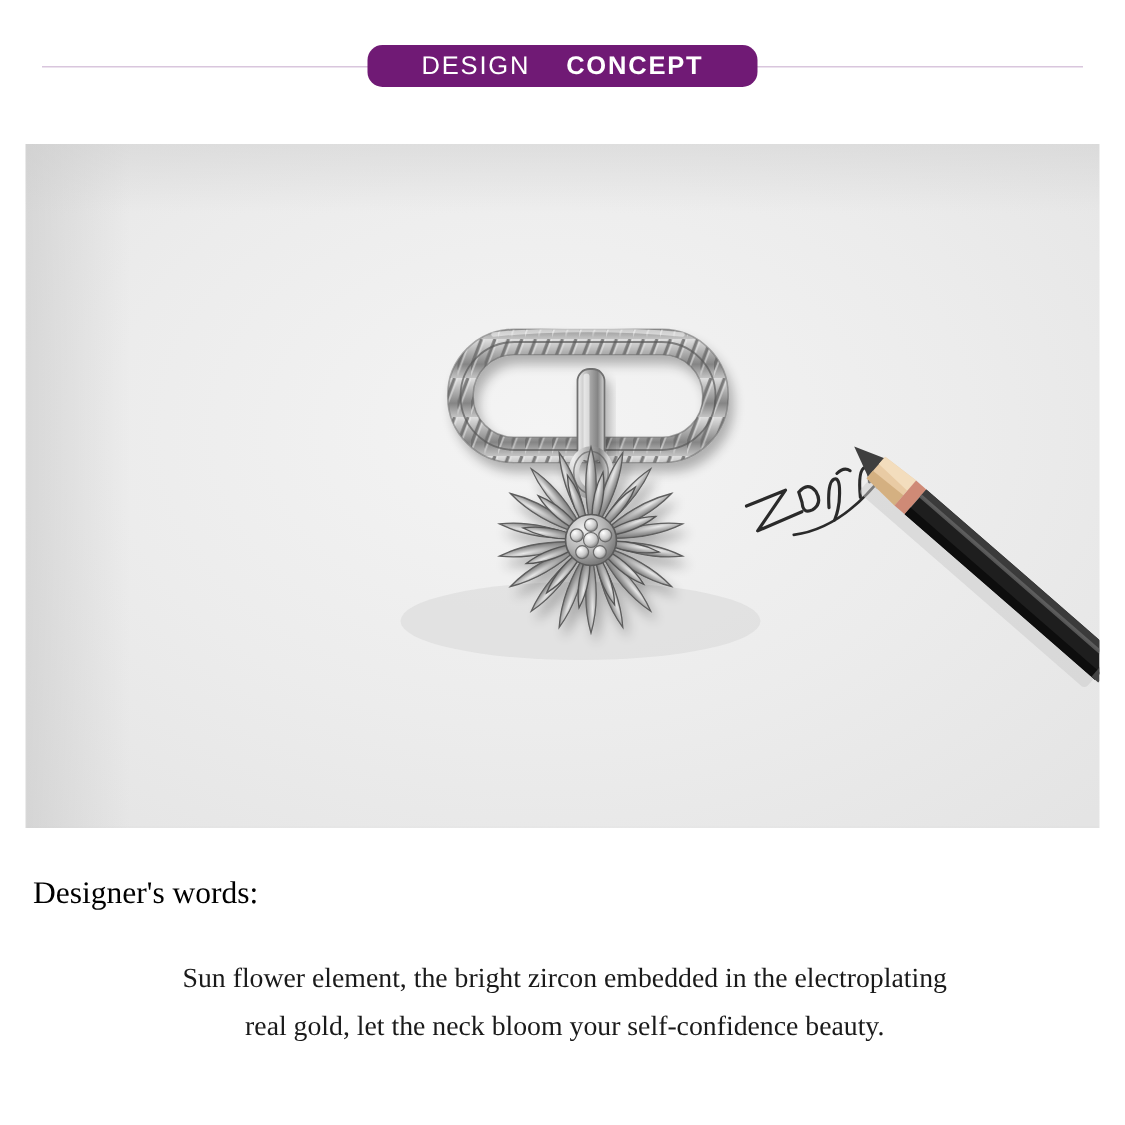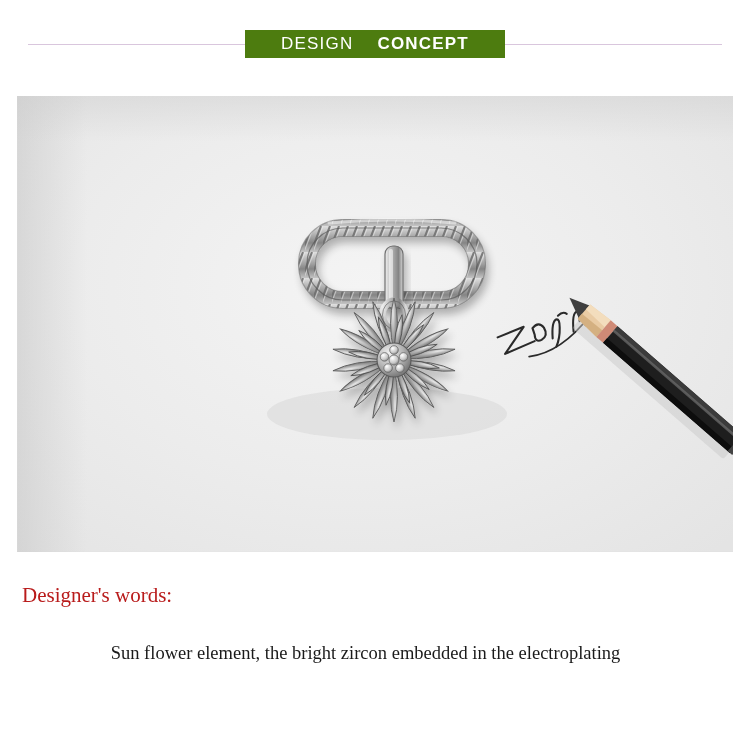--- a/index.html
+++ b/index.html
@@ -28,25 +28,26 @@
     width: 694px;
     height: 1px;
     background: #d9c6dd;
   }
   .header-badge {
     position: absolute;
     top: 30px;
     left: 245px;
     width: 260px;
     height: 28px;
-    background: #4d7c0f;
+    background: #701a75;
     display: flex;
     align-items: center;
     justify-content: center;
     letter-spacing: 1.2px;
+    border-radius: 10px;
   }
   .header-badge .t1 {
     font-family: "Liberation Sans", sans-serif;
     font-size: 17px;
     color: #ffffff;
     font-weight: 400;
   }
   .header-badge .t2 {
     font-family: "Liberation Sans", sans-serif;
     font-size: 17px;
@@ -94,27 +95,27 @@
     position: absolute;
     left: 0; top: 0;
   }
 
   
   .designer-title {
     position: absolute;
     top: 583px;
     left: 22px;
     font-size: 21px;
-    color: #b91c1c;
+    color: #000000;
     font-family: "Liberation Serif", serif;
   }
   .designer-body {
     position: absolute;
     top: 637px;
-    left: 53px;
+    left: 64px;
     width: 625px;
     font-size: 18.5px;
     line-height: 32px;
     color: #1a1a1a;
     text-align: center;
     font-family: "Liberation Serif", serif;
   }
 </style>
 </head>
 <body>
@@ -349,13 +350,14 @@
       <rect x="194" y="-1" width="6" height="22" fill="#444"></rect>
     </g>
   </svg>
 </div>
 
 <div class="designer-title">Designer's words:</div>
 
 <div class="designer-body">
   <span>Sun flower  element, the bright zircon embedded in the electroplating</span>
   <br>
+  <span>real gold, let the neck bloom your self-confidence beauty.</span>
 </div>
 
 </body></html>

